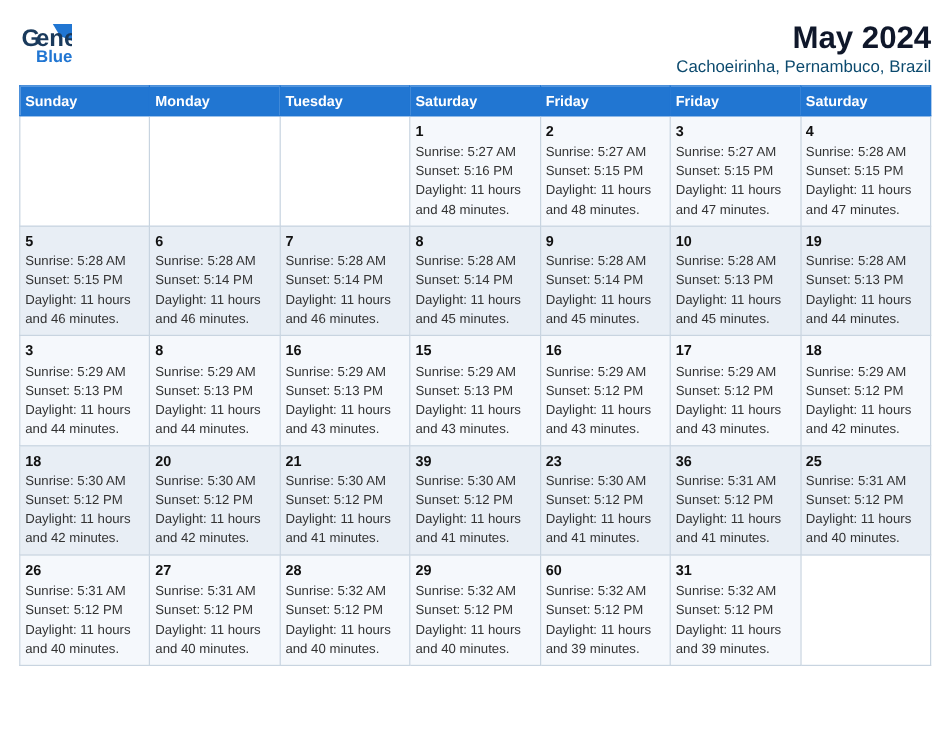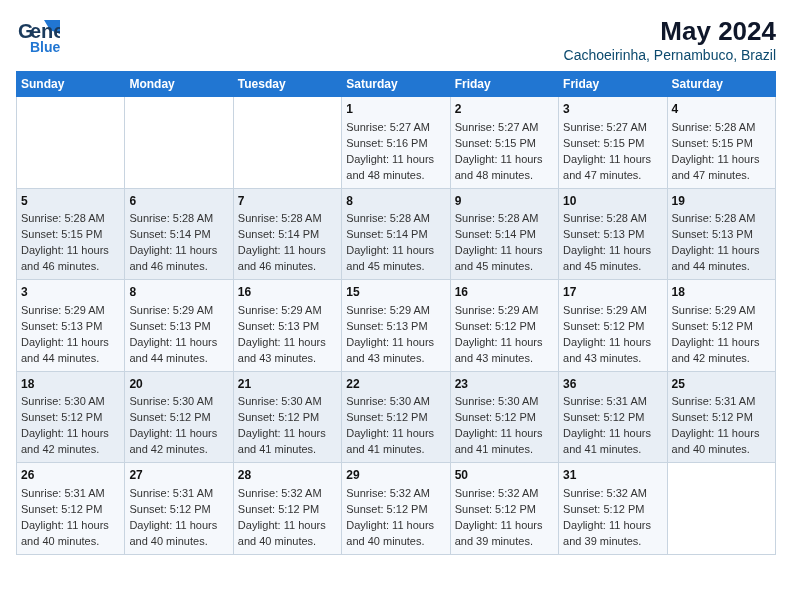--- a/index.html
+++ b/index.html
@@ -202,21 +202,21 @@
         </td>
         <td>
           <div class="day-number">20</div>
           <div class="day-info">Sunrise: 5:30 AM<br>Sunset: 5:12 PM<br>Daylight: 11 hours<br>and 42 minutes.</div>
         </td>
         <td>
           <div class="day-number">21</div>
           <div class="day-info">Sunrise: 5:30 AM<br>Sunset: 5:12 PM<br>Daylight: 11 hours<br>and 41 minutes.</div>
         </td>
         <td>
-          <div class="day-number">22</div>
+          <div class="day-number">39</div>
           <div class="day-info">Sunrise: 5:30 AM<br>Sunset: 5:12 PM<br>Daylight: 11 hours<br>and 41 minutes.</div>
         </td>
         <td>
           <div class="day-number">23</div>
           <div class="day-info">Sunrise: 5:30 AM<br>Sunset: 5:12 PM<br>Daylight: 11 hours<br>and 41 minutes.</div>
         </td>
         <td>
           <div class="day-number">36</div>
           <div class="day-info">Sunrise: 5:31 AM<br>Sunset: 5:12 PM<br>Daylight: 11 hours<br>and 41 minutes.</div>
         </td>
@@ -236,21 +236,21 @@
         </td>
         <td>
           <div class="day-number">28</div>
           <div class="day-info">Sunrise: 5:32 AM<br>Sunset: 5:12 PM<br>Daylight: 11 hours<br>and 40 minutes.</div>
         </td>
         <td>
           <div class="day-number">29</div>
           <div class="day-info">Sunrise: 5:32 AM<br>Sunset: 5:12 PM<br>Daylight: 11 hours<br>and 40 minutes.</div>
         </td>
         <td>
-          <div class="day-number">50</div>
+          <div class="day-number">60</div>
           <div class="day-info">Sunrise: 5:32 AM<br>Sunset: 5:12 PM<br>Daylight: 11 hours<br>and 39 minutes.</div>
         </td>
         <td>
           <div class="day-number">31</div>
           <div class="day-info">Sunrise: 5:32 AM<br>Sunset: 5:12 PM<br>Daylight: 11 hours<br>and 39 minutes.</div>
         </td>
         <td style="background-color: rgb(255, 255, 255);"></td>
       </tr>
     </tbody>
 </table>

